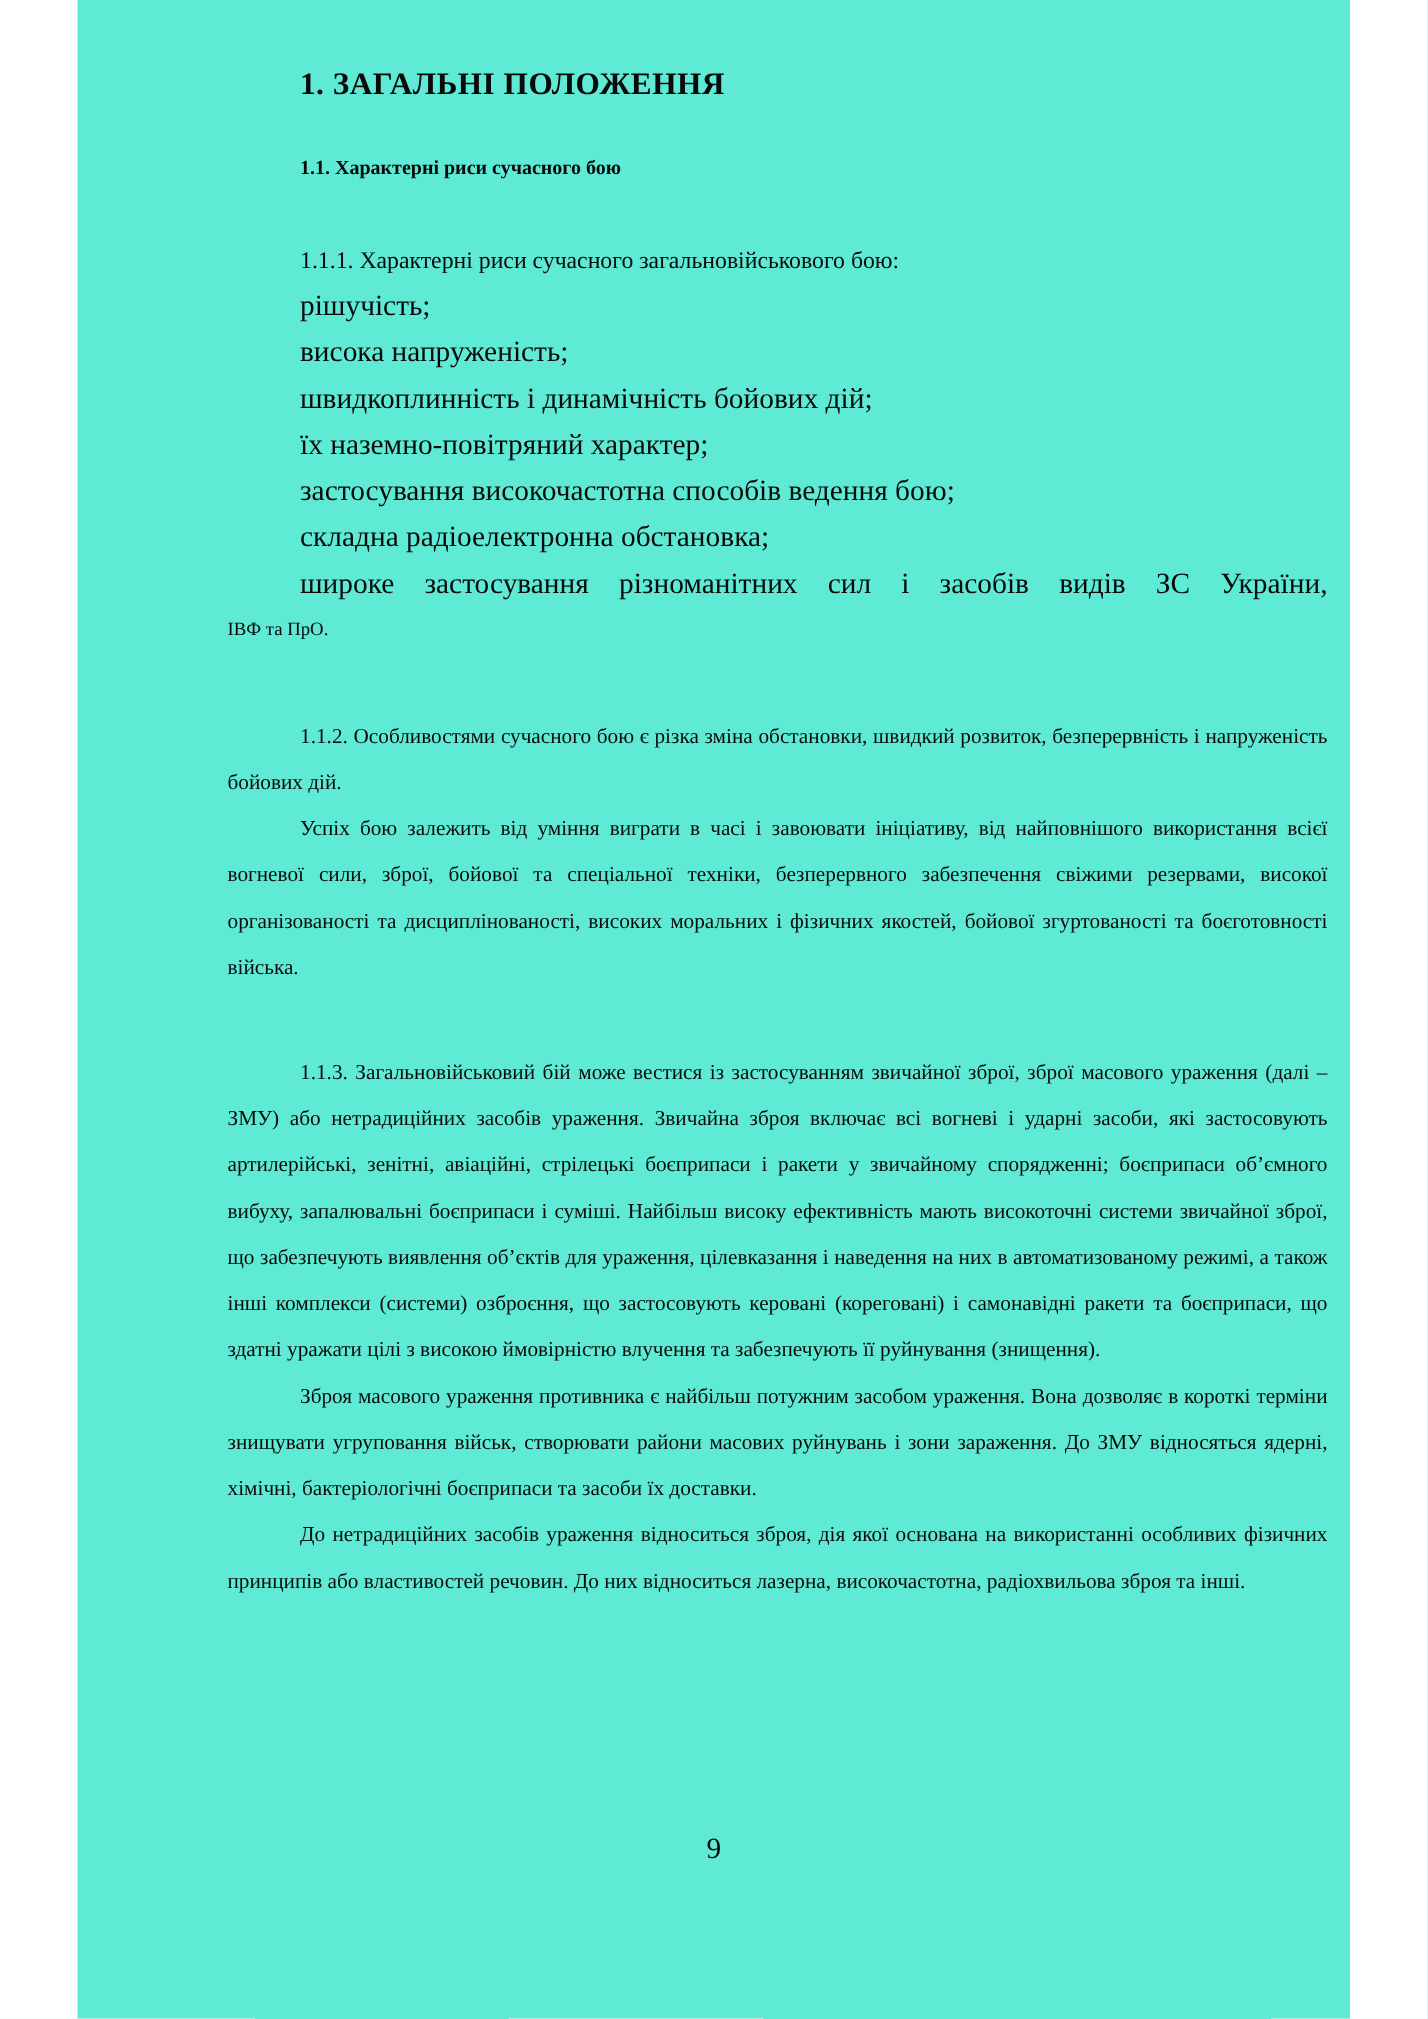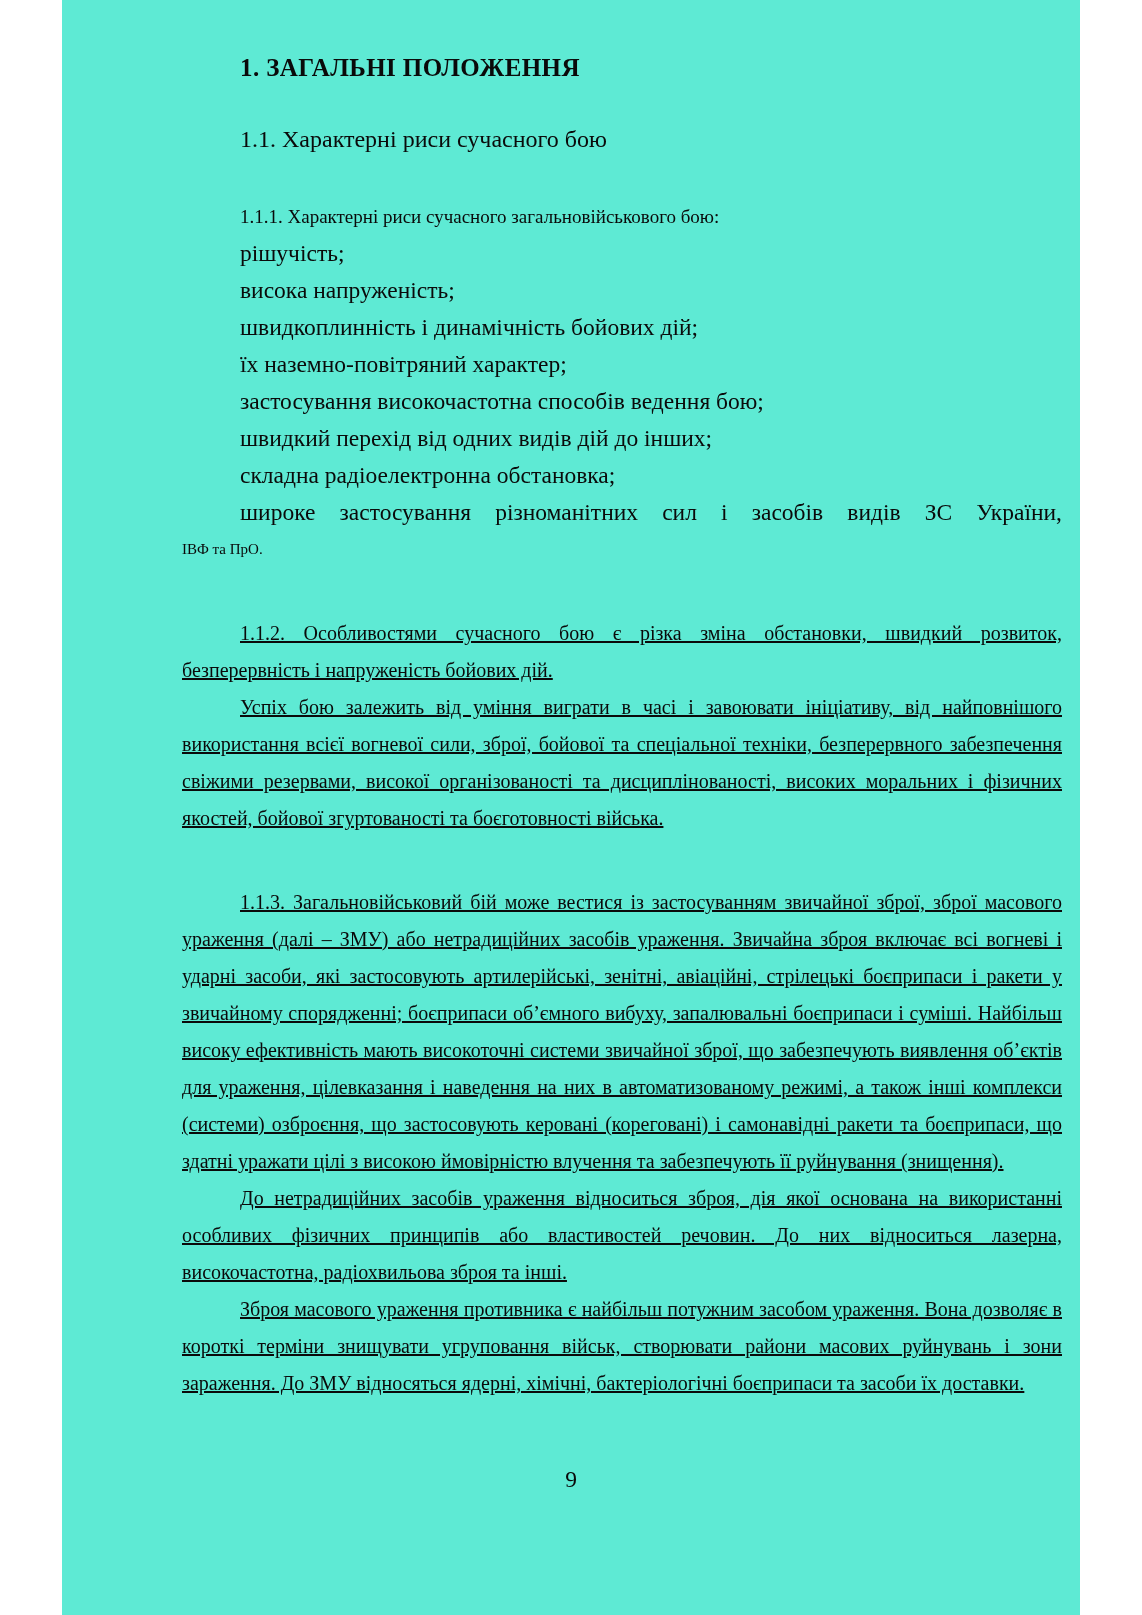--- a/index.html
+++ b/index.html
@@ -27,40 +27,39 @@
   h1.doc-heading {
     font-size: 25px;
     font-weight: bold;
     margin: 0;
     padding: 0;
     letter-spacing: 0.4px;
     text-indent: 58px;
     line-height: 1.0;
   }
   h2.doc-subheading {
-    font-size: 24px;
-    font-weight: normal;
+    font-size: 16px;
+    font-weight: bold;
     margin: 0;
     padding: 0;
     text-indent: 58px;
     line-height: 1.0;
   }
   .spacer-lg { height: 55px; }
   .spacer-md { height: 47px; }
 
   p.body-par {
-    font-size: 20px;
+    font-size: 17px;
     line-height: 37px;
     margin: 0;
     padding: 0;
     text-align: justify;
     text-indent: 58px;
     -webkit-hyphens: none;
     hyphens: none;
-    text-decoration: underline;
   }
   .feature-list {
     list-style: none;
     margin: 0;
     padding: 0;
   }
   .feature-list li {
     font-size: 23.5px;
     line-height: 37px;
     margin: 0;
@@ -112,37 +111,36 @@
     <div class="spacer-md"></div>
 
     <p class="list-intro">1.1.1. Характерні риси сучасного загальновійськового бою:</p>
 
     <ul class="feature-list">
       <li>рішучість;</li>
       <li>висока напруженість;</li>
       <li>швидкоплинність і динамічність бойових дій;</li>
       <li>їх наземно-повітряний характер;</li>
       <li>застосування високочастотна способів ведення бою;</li>
-      <li>швидкий перехід від одних видів дій до інших;</li>
       <li>складна радіоелектронна обстановка;</li>
       <li class="justified" style="text-align-last: justify;">широке застосування різноманітних сил і засобів видів ЗС України,</li>
     </ul>
 
     <p class="wrap-tail">ІВФ та ПрО.</p>
 
     <div class="spacer-md"></div>
 
     <p class="body-par">1.1.2. Особливостями сучасного бою є різка зміна обстановки, швидкий розвиток, безперервність і напруженість бойових дій.</p>
 
     <p class="body-par">Успіх бою залежить від уміння виграти в часі і завоювати ініціативу, від найповнішого використання всієї вогневої сили, зброї, бойової та спеціальної техніки, безперервного забезпечення свіжими резервами, високої організованості та дисциплінованості, високих моральних і фізичних якостей, бойової згуртованості та боєготовності війська.</p>
 
     <div class="spacer-md"></div>
 
     <p class="body-par">1.1.3. Загальновійськовий бій може вестися із застосуванням звичайної зброї, зброї масового ураження (далі – ЗМУ) або нетрадиційних засобів ураження. Звичайна зброя включає всі вогневі і ударні засоби, які застосовують артилерійські, зенітні, авіаційні, стрілецькі боєприпаси і ракети у звичайному спорядженні; боєприпаси об’ємного вибуху, запалювальні боєприпаси і суміші. Найбільш високу ефективність мають високоточні системи звичайної зброї, що забезпечують виявлення об’єктів для ураження, цілевказання і наведення на них в автоматизованому режимі, а також інші комплекси (системи) озброєння, що застосовують керовані (кореговані) і самонавідні ракети та боєприпаси, що здатні уражати цілі з високою ймовірністю влучення та забезпечують її руйнування (знищення).</p>
 
+    <p class="body-par">Зброя масового ураження противника є найбільш потужним засобом ураження. Вона дозволяє в короткі терміни знищувати угруповання військ, створювати райони масових руйнувань і зони зараження. До ЗМУ відносяться ядерні, хімічні, бактеріологічні боєприпаси та засоби їх доставки.</p>
+
     <p class="body-par">До нетрадиційних засобів ураження відноситься зброя, дія якої основана на використанні особливих фізичних принципів або властивостей речовин. До них відноситься лазерна, високочастотна, радіохвильова зброя та інші.</p>
-
-    <p class="body-par">Зброя масового ураження противника є найбільш потужним засобом ураження. Вона дозволяє в короткі терміни знищувати угруповання військ, створювати райони масових руйнувань і зони зараження. До ЗМУ відносяться ядерні, хімічні, бактеріологічні боєприпаси та засоби їх доставки.</p>
 
   </div>
 
   <div class="page-number">9</div>
 </div>
 
 </body></html>

